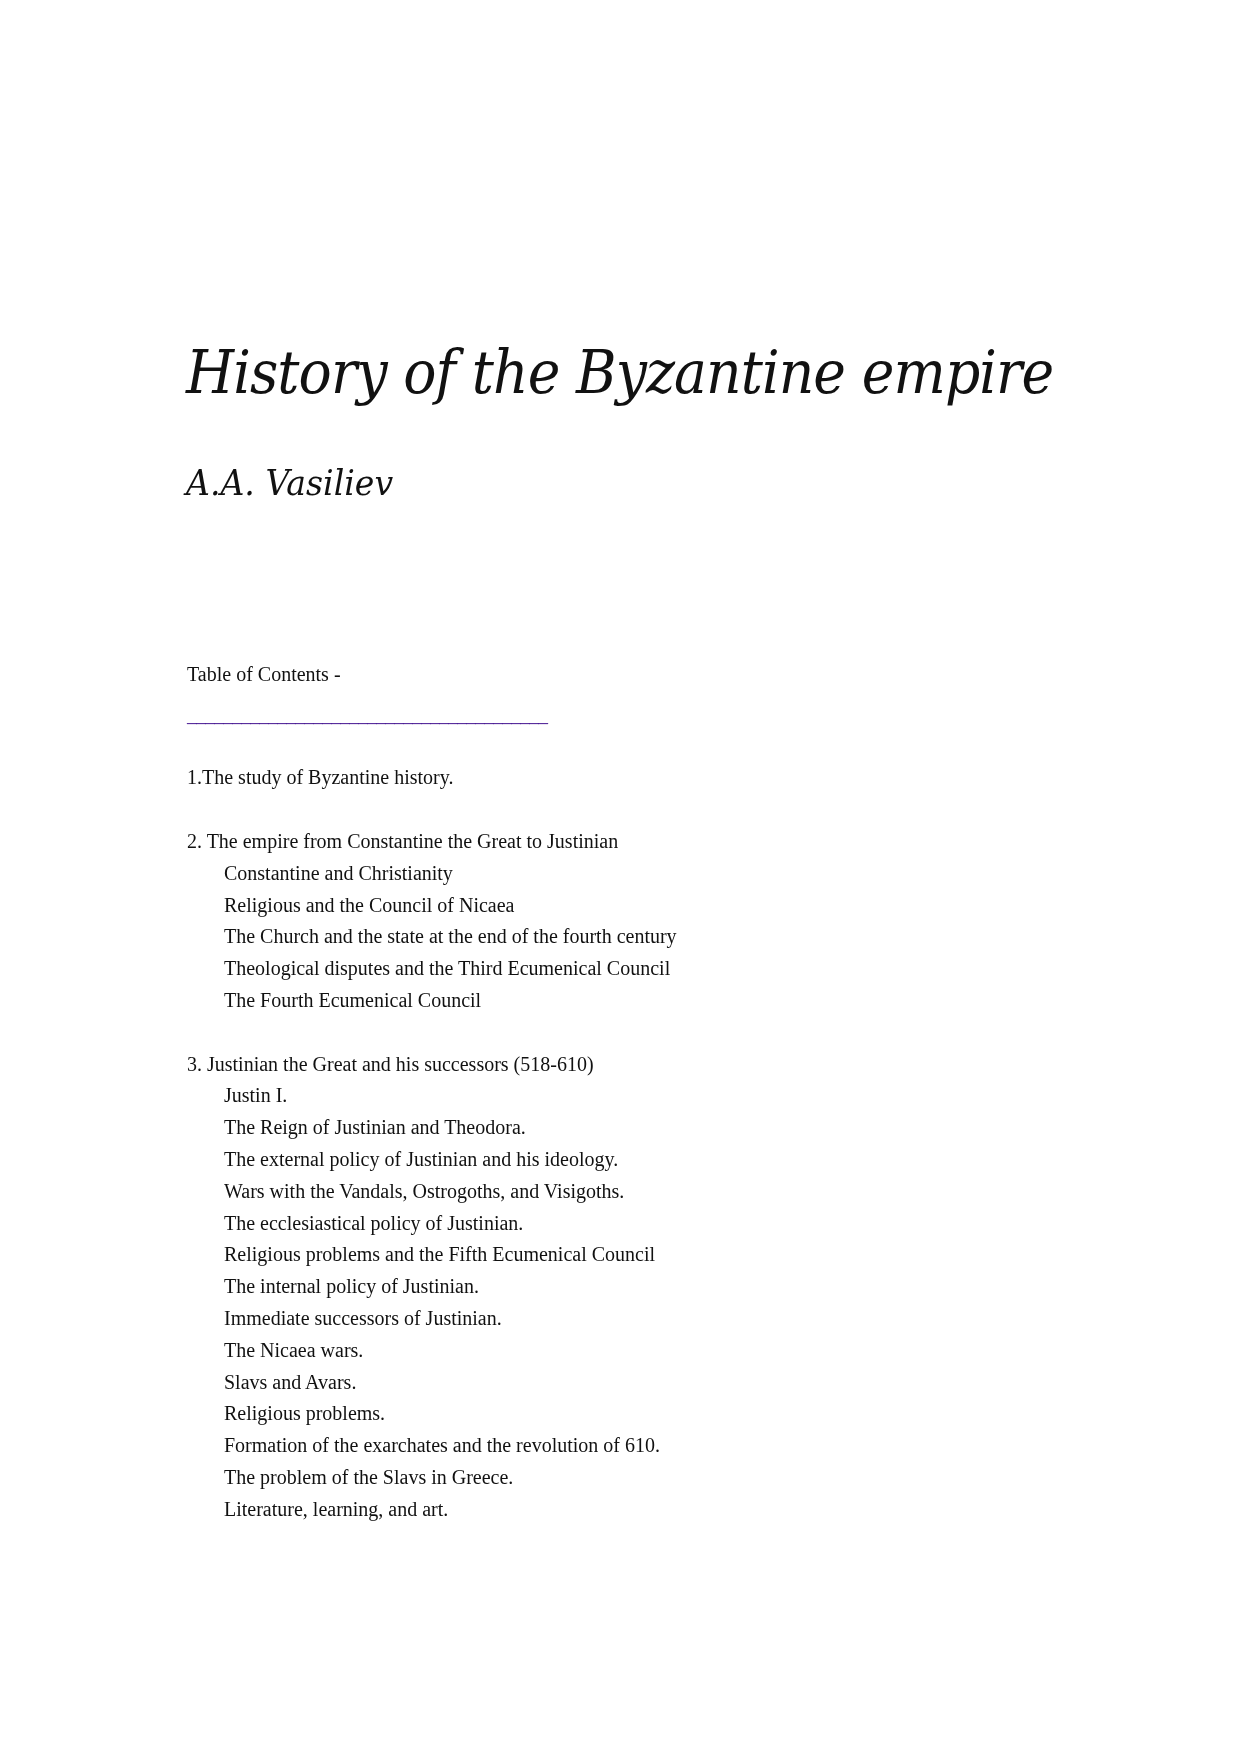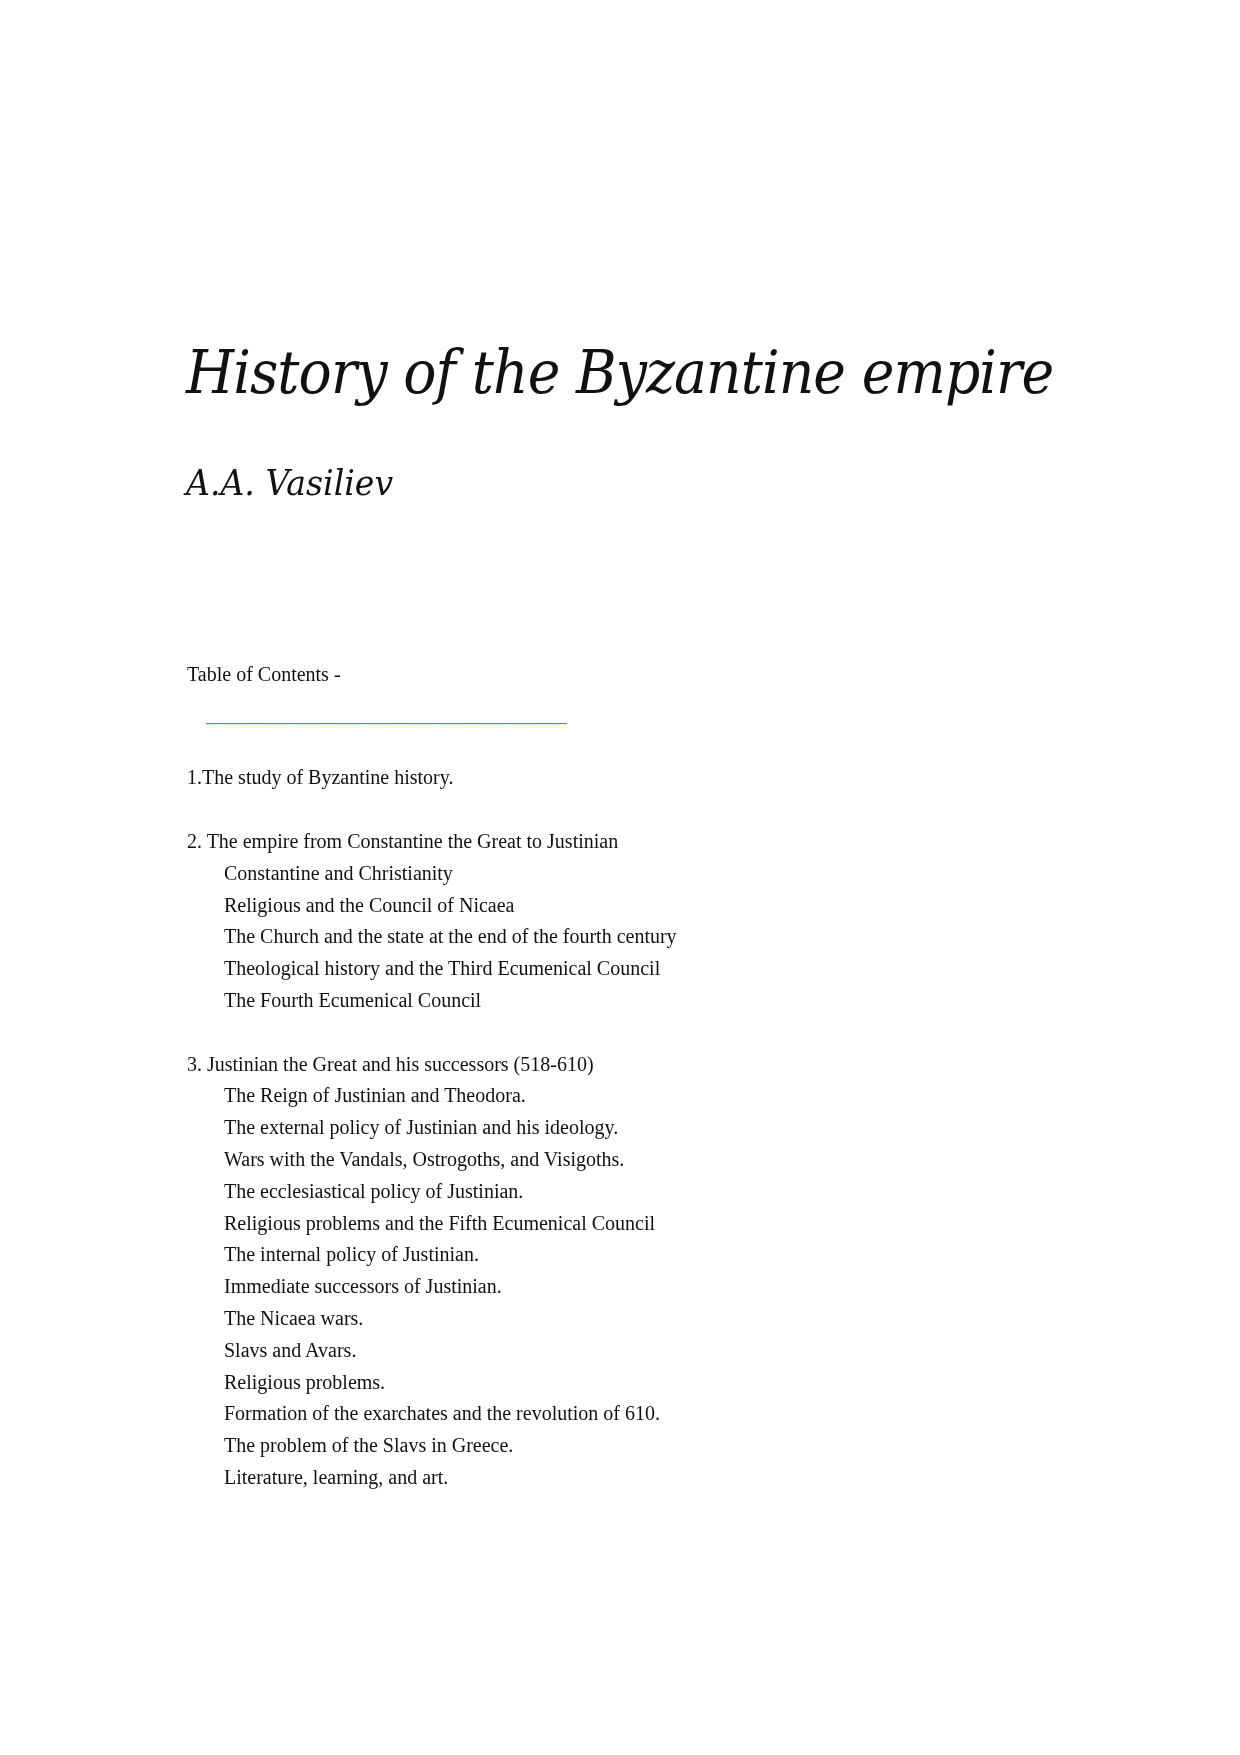--- a/index.html
+++ b/index.html
@@ -57,22 +57,21 @@
       font-family: "Liberation Serif", "DejaVu Serif", serif;
       font-size: 20px;
       line-height: 31.8px;
       white-space: nowrap;
     }
     .toc-heading { display: block; }
     .toc-rule {
       display: block;
       margin-top: 8px;
       letter-spacing: -1px;
-      color: #3b82f6;
-      margin-left: 19px;
+      color: #4c1d95;
     }
     .toc-spacer { height: 31.8px; }
     .toc-chapter { display: block; }
     .toc-sub {
       display: block;
       padding-left: 37px;
     }
   </style>
 </head>
 <body>
@@ -88,25 +87,26 @@
     <span class="toc-rule">________________________________________</span>
     <div class="toc-spacer"></div>
 
     <span class="toc-chapter">1.The study of Byzantine history.</span>
     <div class="toc-spacer"></div>
 
     <span class="toc-chapter">2. The empire from Constantine the Great to Justinian</span>
     <span class="toc-sub">Constantine and Christianity</span>
     <span class="toc-sub">Religious and the Council of Nicaea</span>
     <span class="toc-sub">The Church and the state at the end of the fourth century</span>
-    <span class="toc-sub">Theological history and the Third Ecumenical Council</span>
+    <span class="toc-sub">Theological disputes and the Third Ecumenical Council</span>
     <span class="toc-sub">The Fourth Ecumenical Council</span>
     <div class="toc-spacer"></div>
 
     <span class="toc-chapter">3. Justinian the Great and his successors (518-610)</span>
+    <span class="toc-sub">Justin I.</span>
     <span class="toc-sub">The Reign of Justinian and Theodora.</span>
     <span class="toc-sub">The external policy of Justinian and his ideology.</span>
     <span class="toc-sub">Wars with the Vandals, Ostrogoths, and Visigoths.</span>
     <span class="toc-sub">The ecclesiastical policy of Justinian.</span>
     <span class="toc-sub">Religious problems and the Fifth Ecumenical Council</span>
     <span class="toc-sub">The internal policy of Justinian.</span>
     <span class="toc-sub">Immediate successors of Justinian.</span>
     <span class="toc-sub">The Nicaea wars.</span>
     <span class="toc-sub">Slavs and Avars.</span>
     <span class="toc-sub">Religious problems.</span>

